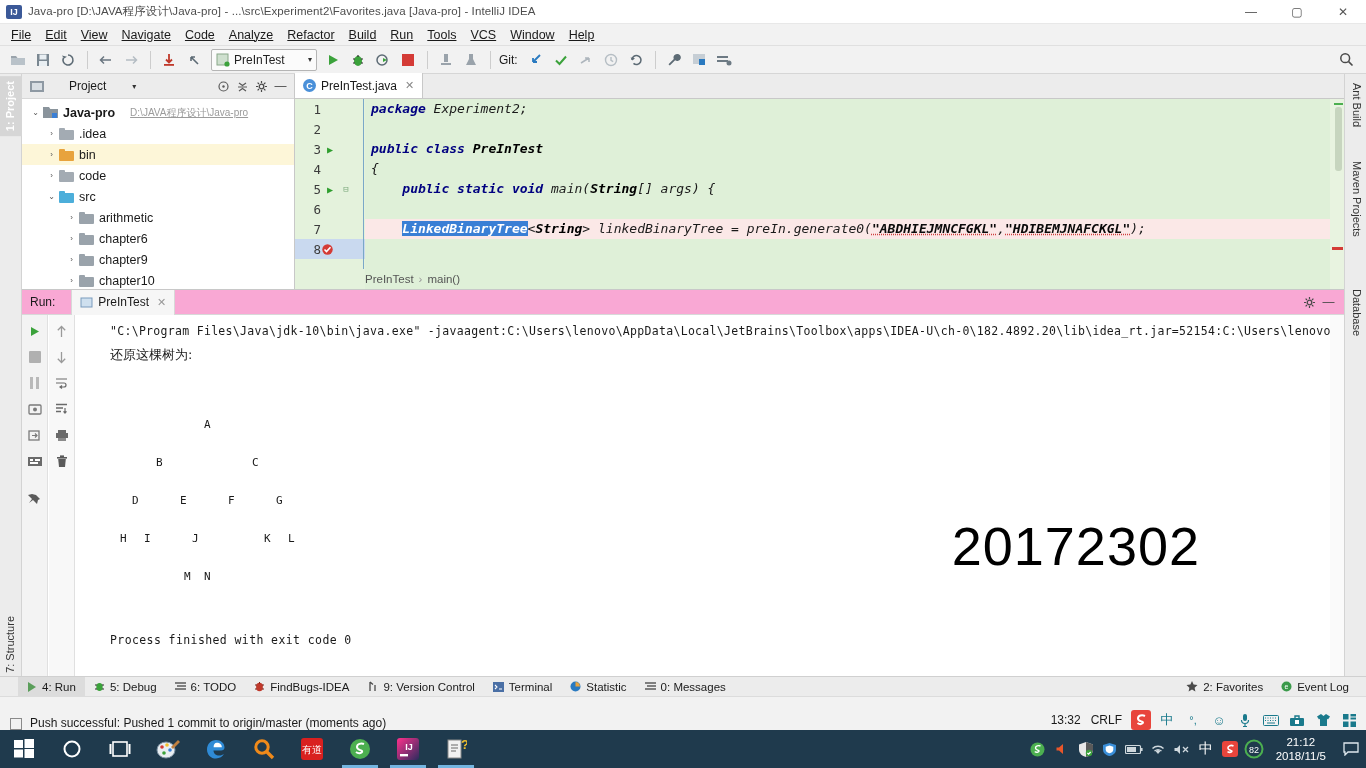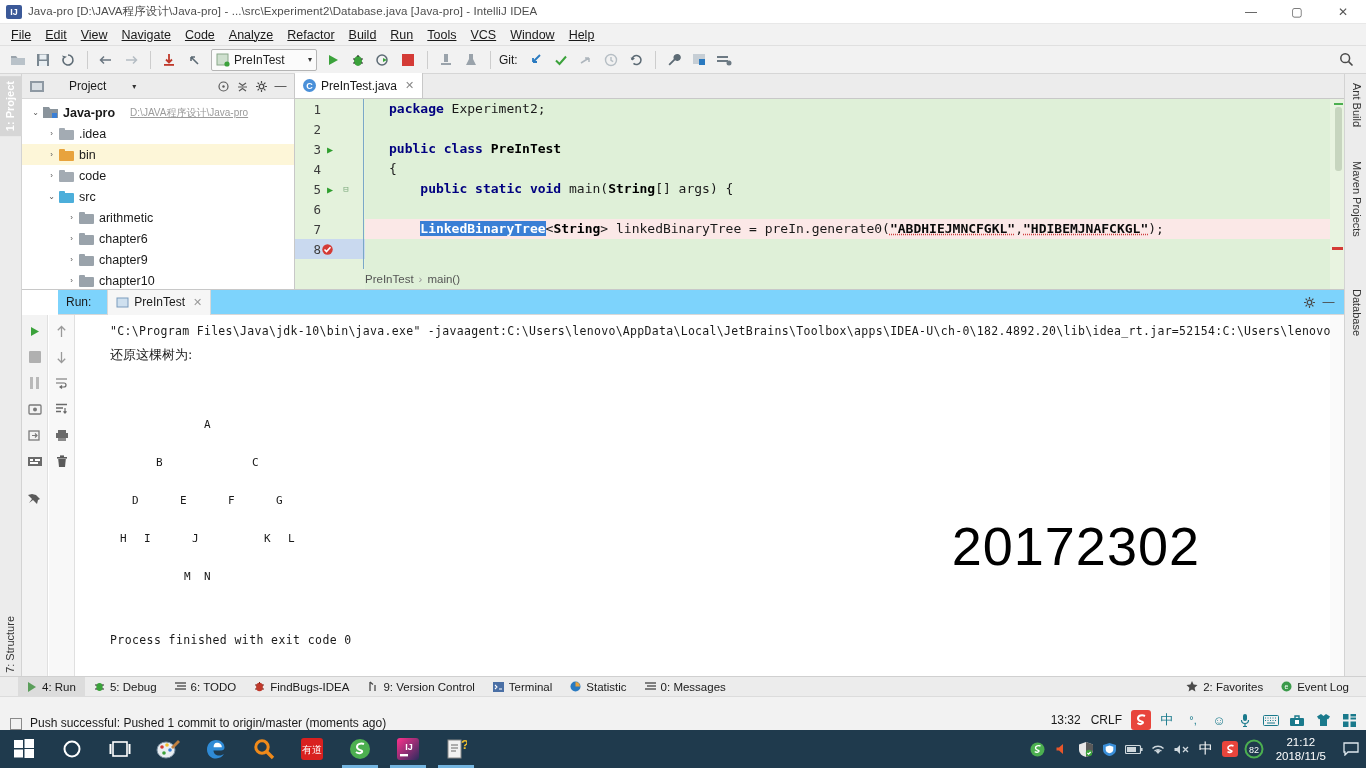--- a/index.html
+++ b/index.html
@@ -159,22 +159,22 @@
     height: 20px; display: flex; align-items: center; position: relative;
   }
   .gnum {
     width: 26px; text-align: right; font-size: 12.5px; color: #3c3c3c;
     font-family: "DejaVu Sans Mono", monospace;
   }
   .grun { width: 18px; text-align: center; color: #2e9e2e; font-size: 10px; }
   .gfold { width: 14px; text-align: center; color: #7aa87a; font-size: 9px; }
   .codelines { position: absolute; left: 70px; top: 0; right: 0; }
   .cline {
-    height: 20px; line-height: 20px; white-space: pre; padding-left: 24px;
-    font-family: "DejaVu Sans Mono", monospace; font-size: 13px;
+    height: 20px; line-height: 20px; white-space: pre; padding-left: 6px;
+    font-family: "DejaVu Sans Mono", monospace; font-size: 13px; font-style: italic;
   }
   .cline.err { background: #fbe8e7; }
   .vbar {
     position: absolute; left: 68px; top: 0; width: 1px; height: 170px;
     background: #7aa8c8;
   }
   .kw { color: #000080; font-weight: bold; }
   .cls-name { color: #000000; font-weight: bold; }
   .strlit { color: #0a0a0a; font-weight: bold; text-decoration: underline; text-decoration-style: dotted; text-decoration-color:#d04040; }
   .plain { color: #1a1a1a; }
@@ -189,22 +189,22 @@
     position: absolute; right: 0; top: 0; width: 14px; height: 190px;
     background: #e8f3e0;
   }
 
   
   .runpanel {
     position: absolute; top: 289px; left: 22px; right: 22px; height: 395px;
     background: #ffffff; border-top: 1px solid #c8c8c8;
   }
   .runhdr {
-    height: 25px; background: #7dd3fc; display: flex; align-items: center;
-    padding-left: 8px; border-bottom: 1px solid #d8d8d8; margin-left: 36px;
+    height: 25px; background: #f9a8d4; display: flex; align-items: center;
+    padding-left: 8px; border-bottom: 1px solid #d8d8d8;
   }
   .runhdr .rh-label { font-size: 12px; color: #1a1a1a; margin-right: 16px; }
   .runtab {
     height: 25px; display: flex; align-items: center; padding: 0 8px;
     font-size: 12px; color: #1a1a1a; background: #f6f6f6;
     border-left: 1px solid #d8d8d8; border-right: 1px solid #d8d8d8;
   }
   .runtab .cls { margin-left: 8px; color: #999; font-size: 11px; }
   .rh-right { margin-left: auto; display: flex; padding-right: 6px; }
   .runbody { position: relative; height: 370px; }
@@ -313,21 +313,21 @@
   }
   svg { display: block; }
 </style>
 </head>
 <body>
 
 <div id="app">
 
   <div class="titlebar">
     <div class="tb-icon">IJ</div>
-    <div class="tb-title">Java-pro [D:\JAVA程序设计\Java-pro] - ...\src\Experiment2\Database.java [Java-pro] - IntelliJ IDEA</div>
+    <div class="tb-title">Java-pro [D:\JAVA程序设计\Java-pro] - ...\src\Experiment2\Favorites.java [Java-pro] - IntelliJ IDEA</div>
     <div class="tb-buttons">
       <div class="tb-btn">—</div>
       <div class="tb-btn">▢</div>
       <div class="tb-btn close">✕</div>
     </div>
   </div>
 
   <div class="menubar">
     <div class="menu-item"><u>File</u></div>
     <div class="menu-item"><u>Edit</u></div>

